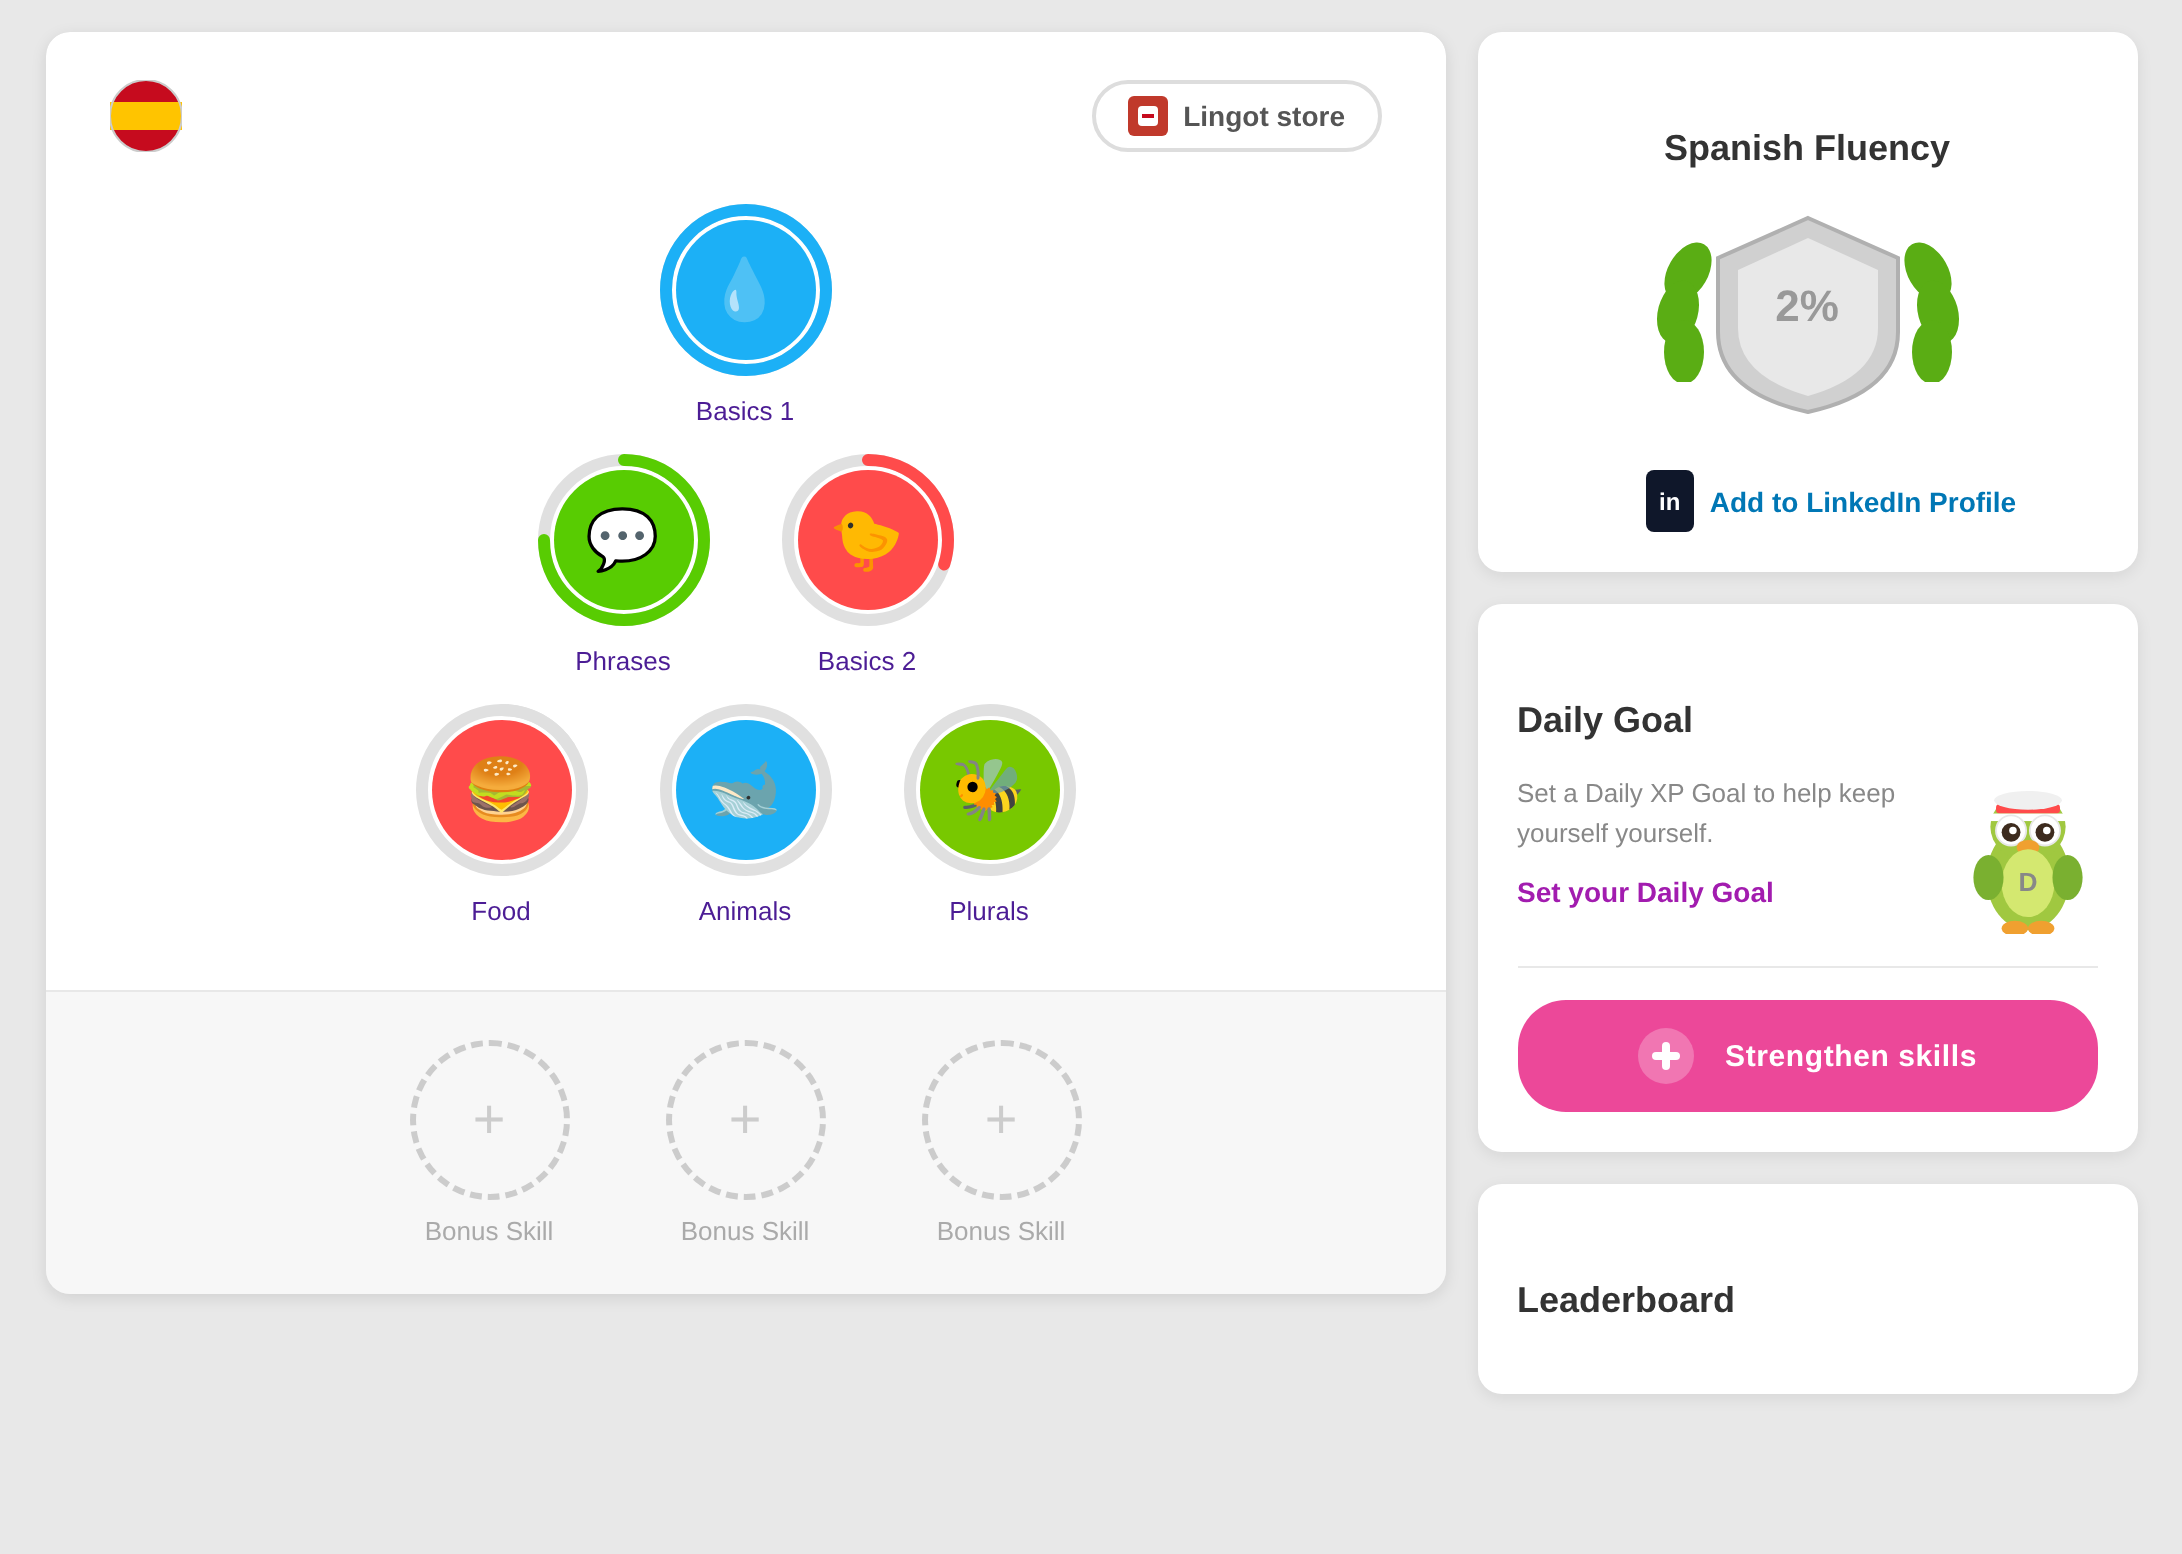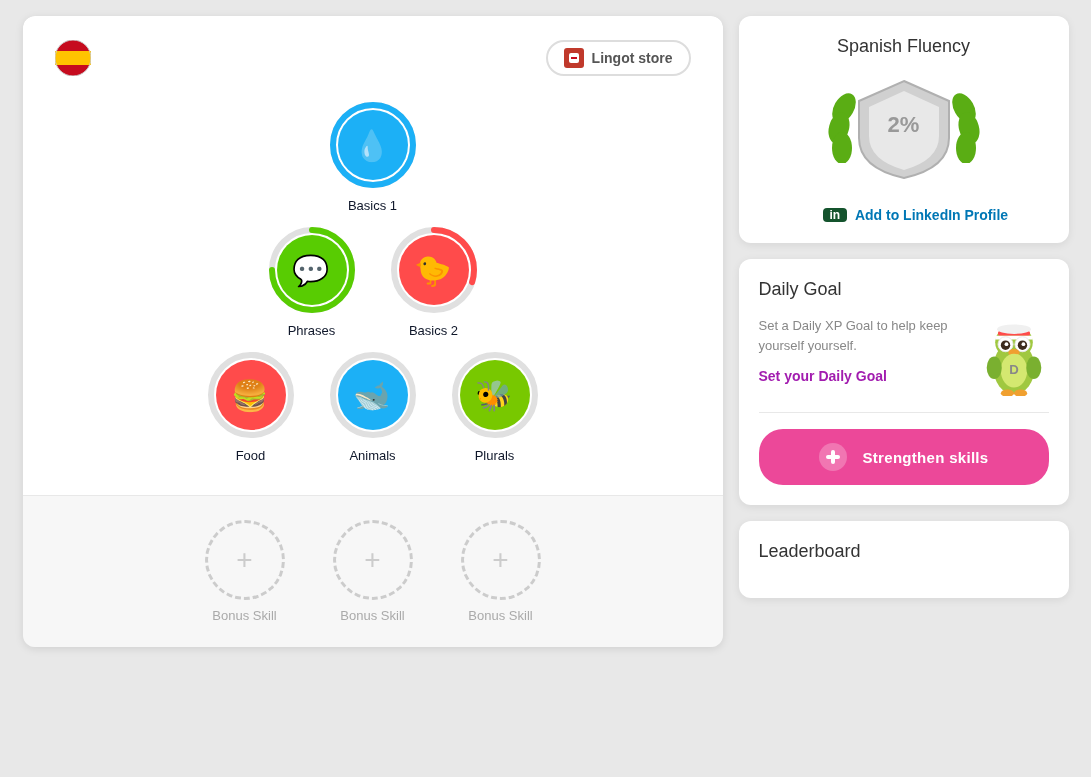--- a/index.html
+++ b/index.html
@@ -135,21 +135,21 @@
     }
 
     .skill-icon.blue { background: #1cb0f6; }
     .skill-icon.green { background: #58cc02; }
     .skill-icon.red { background: #ff4b4b; }
     .skill-icon.cyan { background: #1cb0f6; }
     .skill-icon.olive { background: #78c800; }
 
     .skill-label {
       font-size: 13px;
-      color: #0f172a;
+      color: #4c1d95;
       font-weight: 500;
       text-align: center;
     }
 
     
     .bonus-section {
       background: #f7f7f7;
       padding: 24px 32px;
       border-top: 1px solid #e8e8e8;
     }
@@ -196,23 +196,24 @@
 
     .card {
       background: #fff;
       border-radius: 12px;
       padding: 20px;
       box-shadow: 0 2px 8px rgba(0,0,0,0.08);
     }
 
     .card-title {
       font-size: 18px;
-      font-weight: 400;
+      font-weight: 700;
       color: #333;
       margin-bottom: 16px;
+      margin-top: 28px;
     }
 
     
     .fluency-card {
       display: flex;
       flex-direction: column;
       align-items: center;
     }
 
     .shield-container {
@@ -243,22 +244,22 @@
       gap: 8px;
       color: #0077b5;
       font-size: 14px;
       font-weight: 600;
       cursor: pointer;
       margin-top: 8px;
     }
 
     .linkedin-icon {
       width: 24px;
-      height: 14px;
-      background: #14532d;
+      height: 31px;
+      background: #0f172a;
       border-radius: 4px;
       display: flex;
       align-items: center;
       justify-content: center;
       color: white;
       font-size: 12px;
       font-weight: 700;
       margin-left: 24px;
     }
 

